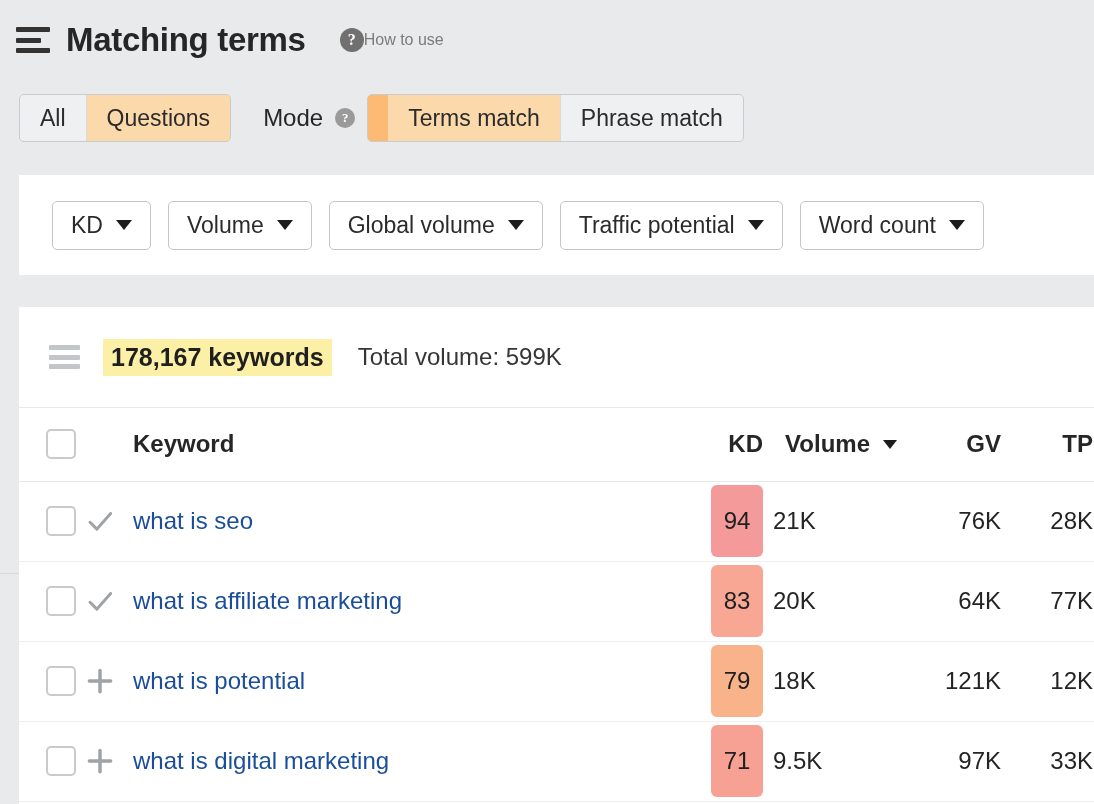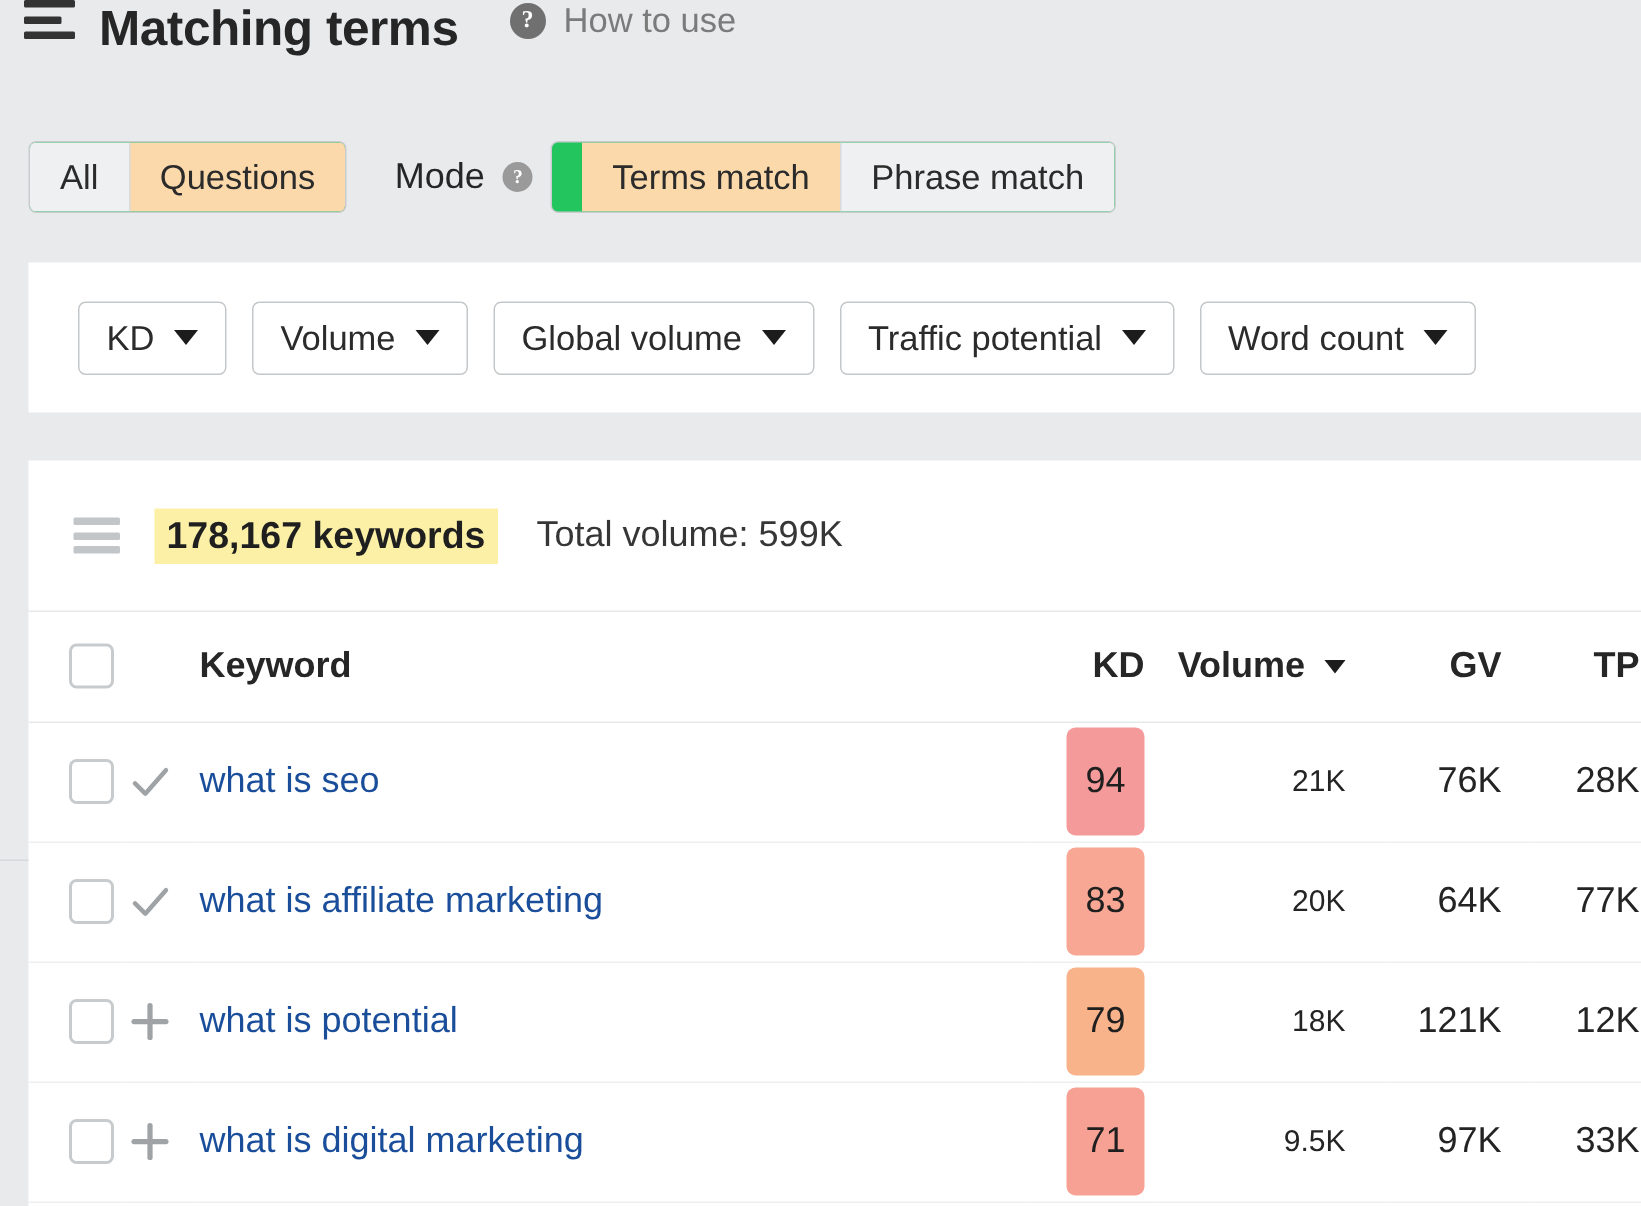--- a/index.html
+++ b/index.html
@@ -17,21 +17,21 @@
     -webkit-font-smoothing: antialiased;
   }
 
   
   .topbar {
     position: absolute;
     left: 0; top: 0;
     width: 1094px;
     height: 80px;
     display: flex;
-    align-items: flex-start;
+    align-items: center;
   }
 
   .burger {
     width: 34px;
     height: 26px;
     margin-left: 16px;
     margin-right: 16px;
     display: flex;
     flex-direction: column;
     justify-content: space-between;
@@ -77,43 +77,42 @@
   }
   .qmark.small {
     width: 20px;
     height: 20px;
     line-height: 20px;
     font-size: 13px;
     background: #9a9a9a;
   }
 
   .howto-label {
-    font-size: 23px;
+    font-size: 16px;
     color: #7b7b7b;
-    margin-left: 12px;
     white-space: nowrap;
   }
 
   
   .segrow {
     position: absolute;
     left: 0; top: 86px;
     width: 1094px;
     height: 64px;
     display: flex;
     align-items: center;
   }
 
   .seg {
     display: flex;
     margin-left: 19px;
     border: 1px solid #c9ccce;
     border-radius: 5px;
     overflow: hidden;
-    background: #22c55e;
+    background: #fdba74;
     height: 48px;
   }
 
   .seg-btn {
     font-size: 23px;
     color: #2b2b2b;
     padding: 0 20px;
     display: flex;
     align-items: center;
     background: #eef0f1;
@@ -286,21 +285,21 @@
 
   .kw-link {
     font-size: 24px;
     color: #1a4e9a;
     text-decoration: none;
     white-space: nowrap;
     cursor: pointer;
   }
 
   td.c-kd { text-align: right; padding-right: 10px; }
-  td.c-vol { text-align: right; padding-right: 26px; font-size: 20px; color: #242424; }
+  td.c-vol { text-align: left; padding-right: 26px; font-size: 24px; color: #242424; }
   td.c-gv  { text-align: right; padding-right: 22px; font-size: 24px; color: #242424; }
   td.c-tp  { text-align: right; padding-right: 26px; font-size: 24px; color: #242424; }
 
   .kd-badge {
     display: inline-block;
     min-width: 52px;
     padding: 22px 0;
     border-radius: 6px;
     font-size: 24px;
     color: #1f1f1f;

